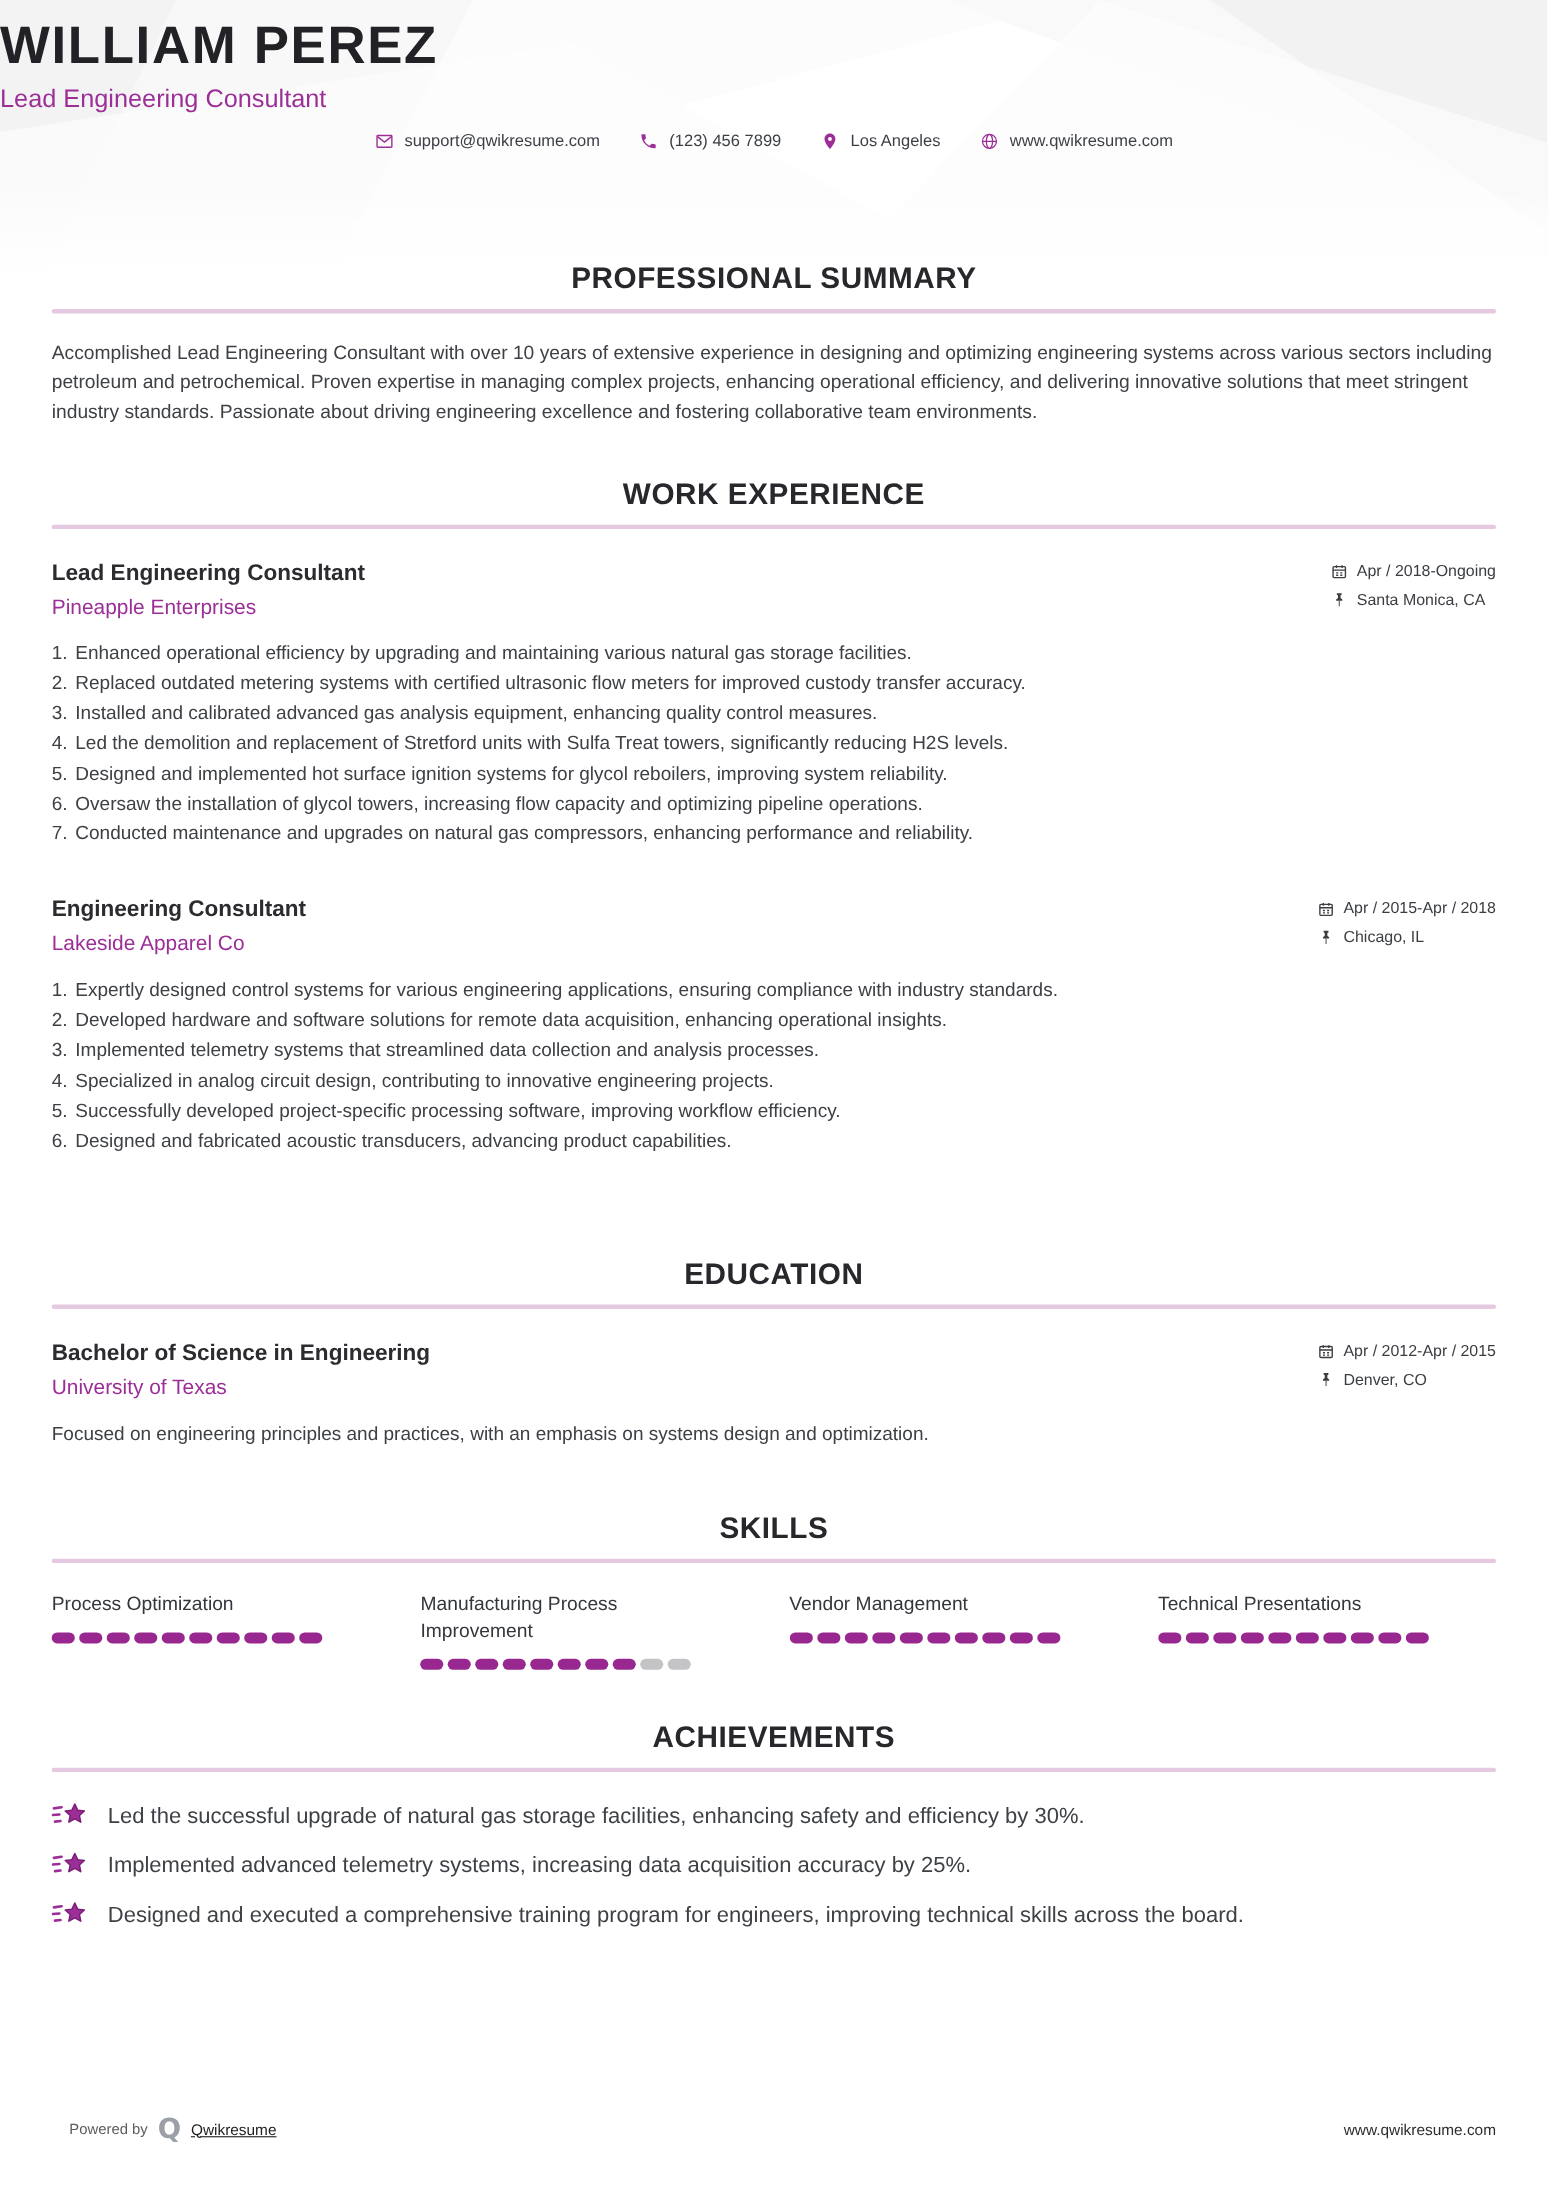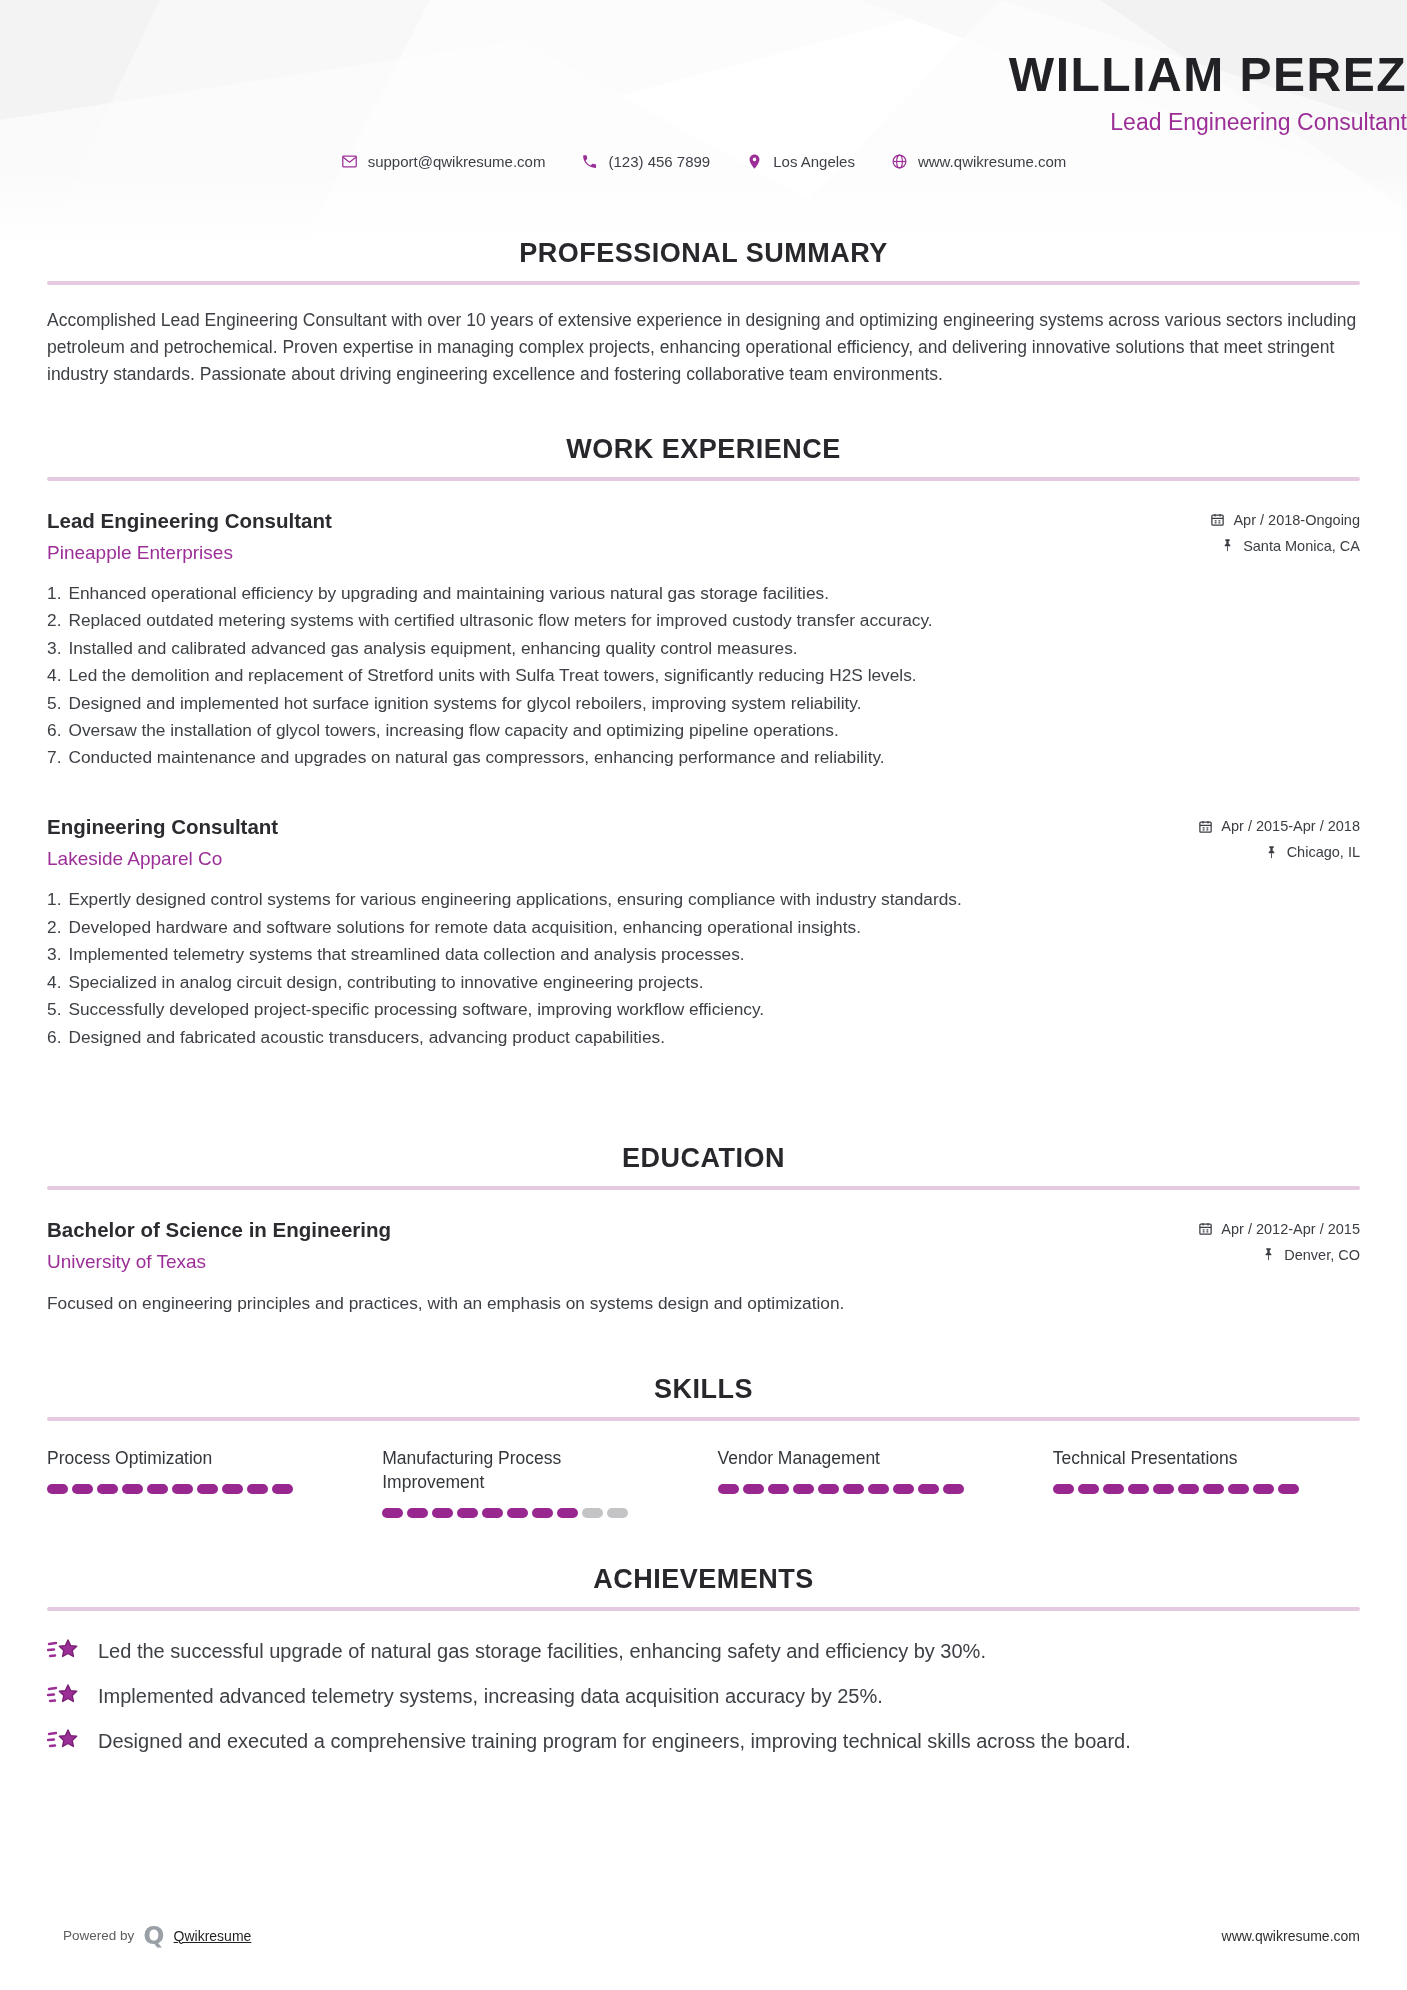--- a/index.html
+++ b/index.html
@@ -12,21 +12,21 @@
   }
   *{box-sizing:border-box;}
   html,body{margin:0;padding:0;background:#ffffff;}
   .page{
     width:1407px;height:1990px;margin:0 auto;position:relative;overflow:hidden;
     background:#ffffff;font-family:"Liberation Sans",sans-serif;color:var(--body-text);
   }
   .content{padding:0 47px;position:relative;}
 
   
-  .header{position:relative;height:208px;text-align:right;padding-top:50px;}
+  .header{position:relative;height:208px;text-align:left;padding-top:17px;}
   .header-bg{position:absolute;top:0;left:0;width:1407px;height:250px;pointer-events:none;}
   .name{position:relative;font-size:48px;font-weight:800;letter-spacing:1.5px;color:#222226;line-height:1.05;}
   .job-title{position:relative;font-size:23px;color:var(--accent);margin-top:9px;}
   .contact-row{position:relative;display:flex;justify-content:center;align-items:center;margin-top:17px;font-size:15px;color:#3c3f45;}
   .contact-item{display:flex;align-items:center;gap:10px;margin:0 18px;text-decoration:none;color:#3c3f45;}
   .cicon{display:inline-flex;width:17px;height:17px;flex:none;}
   .cicon svg{width:100%;height:100%;}
 
   
   .section-heading{text-align:center;font-size:27px;font-weight:700;color:var(--heading-text);letter-spacing:.5px;}
@@ -34,21 +34,21 @@
   .section{position:relative;}
   .sec-summary{margin-top:30px;}
   .summary-text{font-size:17.5px;line-height:1.54;color:var(--body-text);margin-top:22px;}
 
   .sec-experience{margin-top:46px;}
   .job{margin-top:28px;}
   .job-head{display:flex;justify-content:space-between;align-items:flex-start;}
   .job-title-text{font-size:20.5px;font-weight:600;color:#2b2b30;}
   .job-company{font-size:19px;color:var(--accent);margin-top:9px;}
   .job-meta{text-align:right;font-size:14.5px;color:#3a3d42;padding-top:3px;}
-  .meta-line{display:flex;justify-content:flex-end;align-items:center;gap:8px;margin-bottom:10px;}
+  .meta-line{display:flex;justify-content:flex-start;align-items:center;gap:8px;margin-bottom:10px;}
   .micon{display:inline-flex;width:15px;height:15px;flex:none;}
   .micon svg{width:100%;height:100%;}
   .job-bullets{margin:17px 0 0;padding:0;list-style:none;counter-reset:item;}
   .job-bullets li{counter-increment:item;display:flex;gap:7px;font-size:17.3px;line-height:1.5;color:var(--body-text);margin-bottom:1.5px;}
   .job-bullets li::before{content:counter(item) ".";flex:none;}
   .job2{margin-top:44px;}
 
   .sec-education{margin-top:92px;}
   .edu-block{margin-top:28px;}
   .edu-desc{font-size:17.3px;line-height:1.5;color:var(--body-text);margin-top:18px;}

